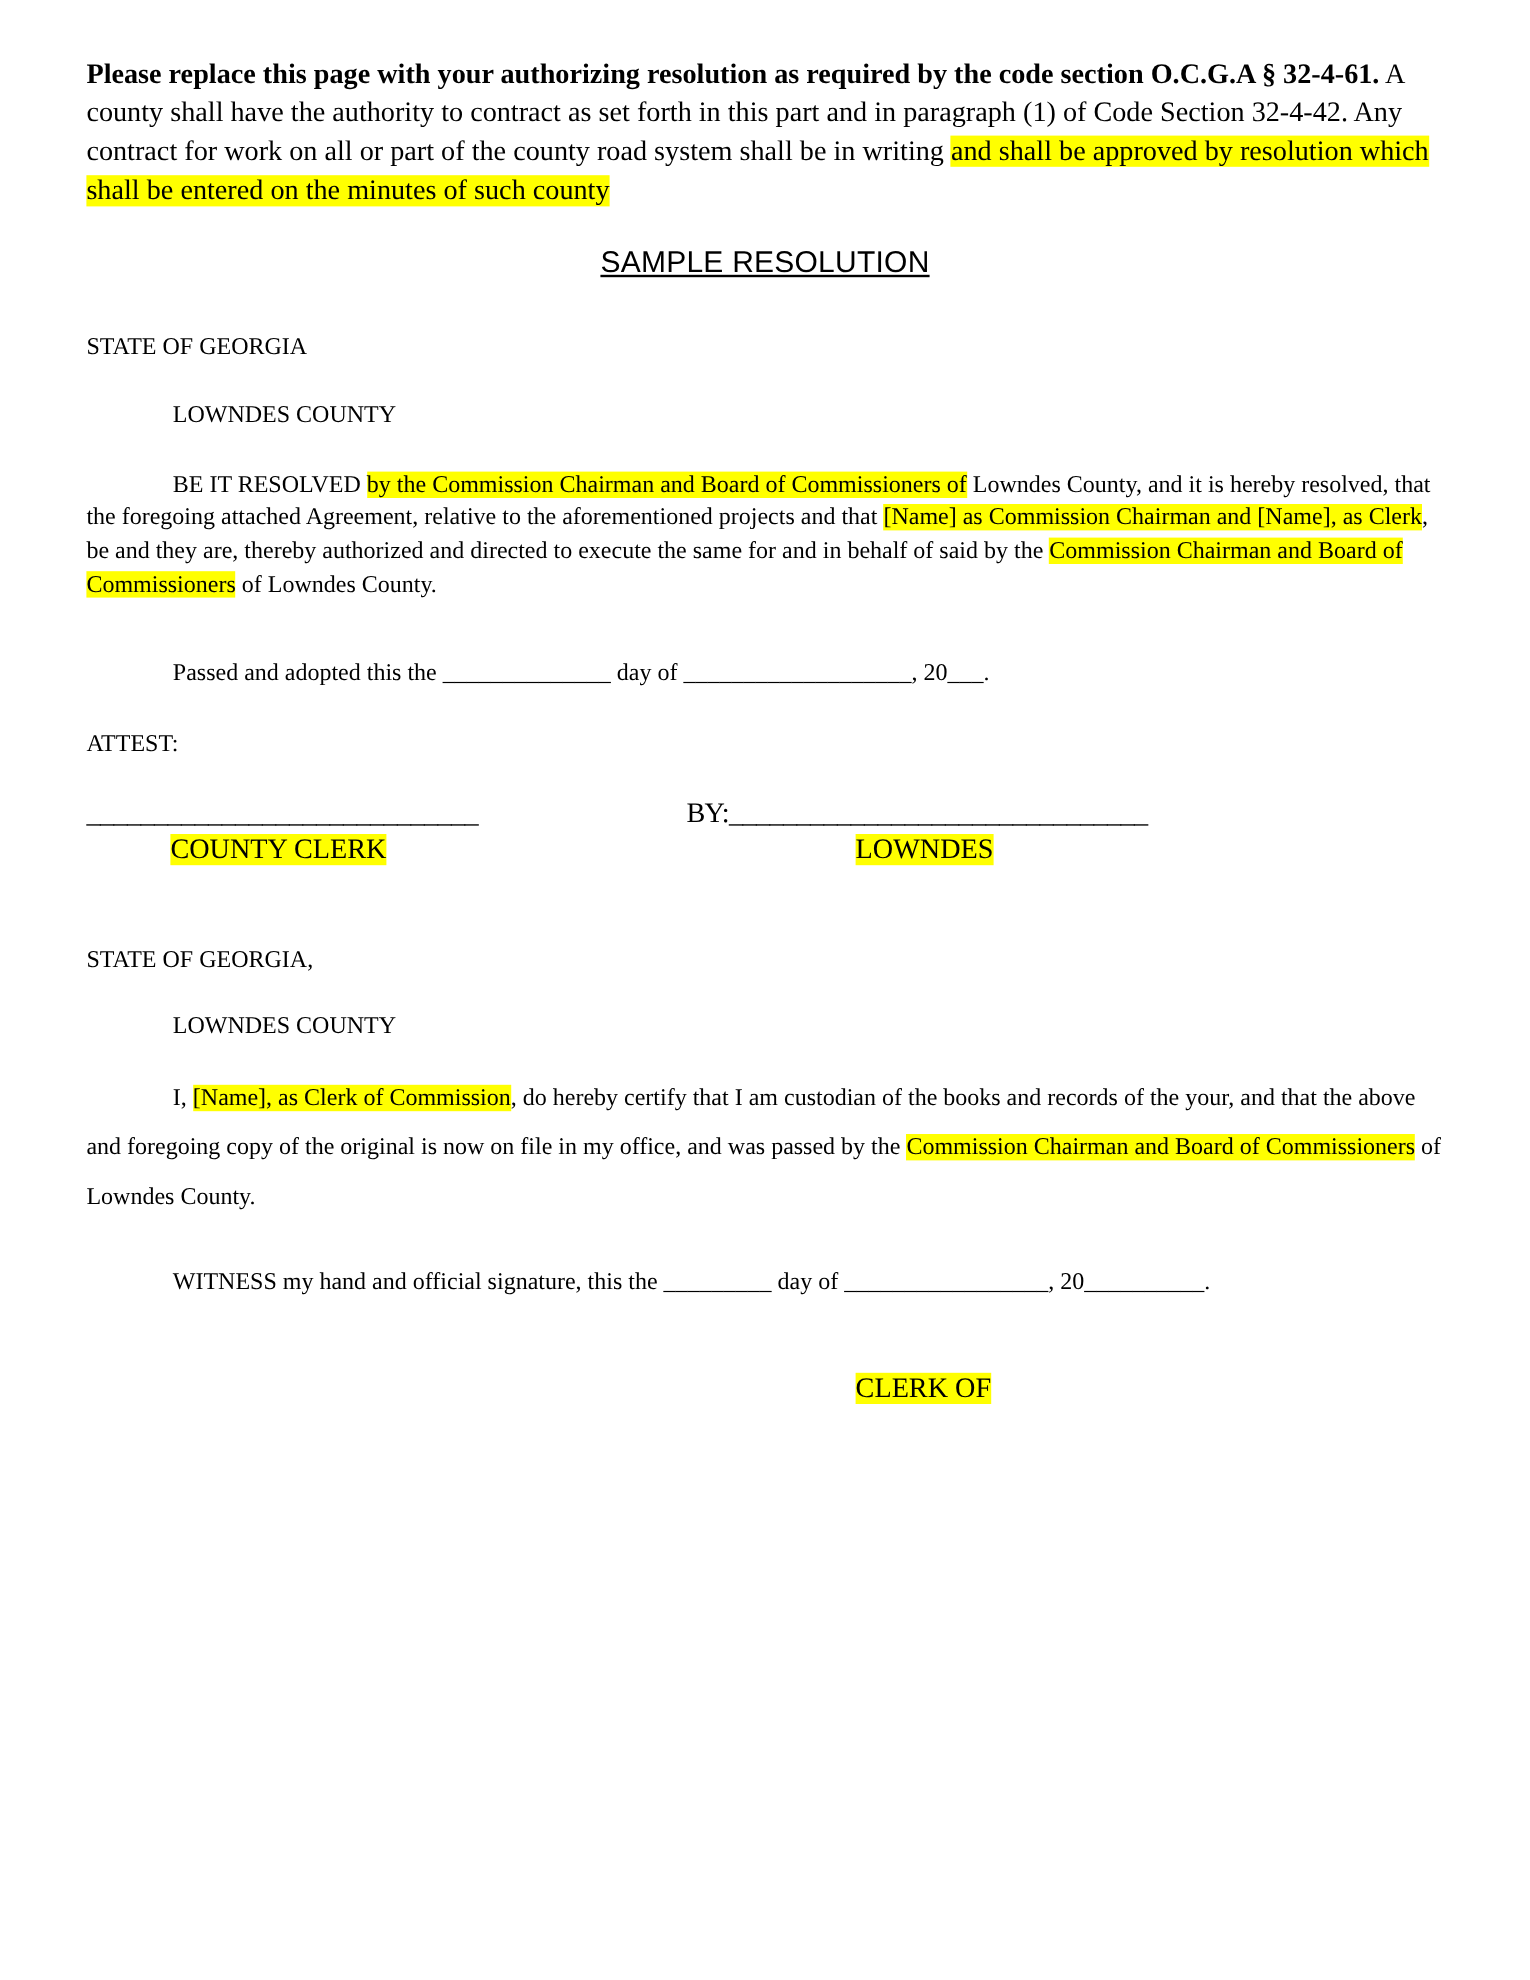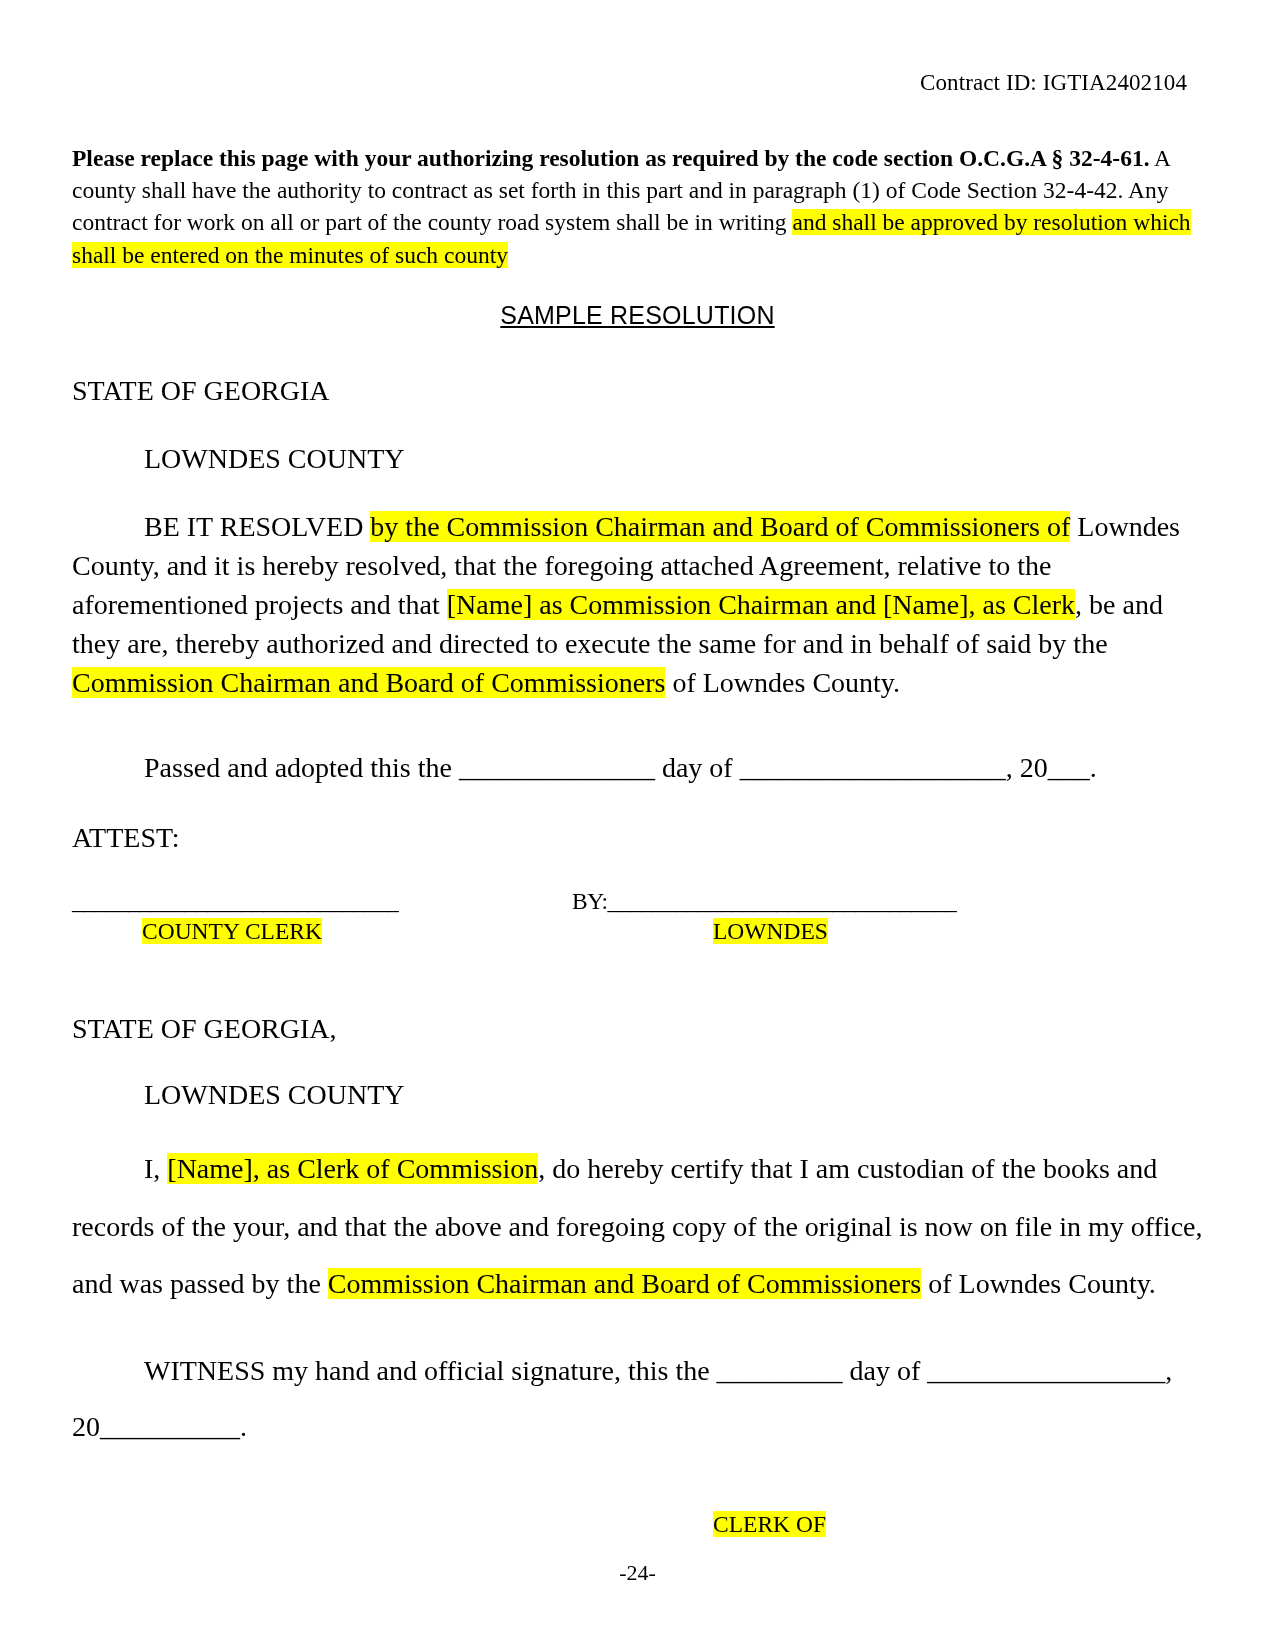--- a/index.html
+++ b/index.html
@@ -46,21 +46,21 @@
     font-weight: normal;
     font-size: 25px;
     margin-top: 30px;
     letter-spacing: 0.2px;
   }
   .sample-title span {
     text-decoration: underline;
     font-family: "Liberation Sans", sans-serif;
   }
   .blk {
-    font-size: 28px;
+    font-size: 20px;
     line-height: 1.37;
   }
   .state1 {
     margin-top: 42px;
   }
   .county1 {
     margin-top: 30px;
     padding-left: 72px;
   }
   .resolved {
@@ -148,21 +148,20 @@
     bottom: 64px;
     text-align: center;
     font-size: 22px;
   }
 </style>
 </head>
 <body>
 
 <div class="page">
 
-  <div class="contract-id">Contract ID:  IGTIA2402104</div>
 
   <div class="intro">
     <b>Please replace this page with your authorizing resolution as required by the code section O.C.G.A § 32-4-61.</b><span>  A county shall have the authority to contract as set forth in this part and in paragraph (1) of Code Section 32-4-42. Any contract for work on all or part of the county road system shall be in writing </span><span class="hl">and shall be approved by resolution which shall be entered on the minutes of such county</span>
   </div>
 
   <div class="sample-title"><span>SAMPLE RESOLUTION</span></div>
 
   <div class="blk state1">STATE OF GEORGIA</div>
 
   <div class="blk county1">LOWNDES COUNTY</div>
@@ -189,15 +188,14 @@
   <div class="blk certify">
     <span>I, </span><span class="hl"> [Name], as Clerk of Commission</span><span>, do hereby certify that I am custodian of the books and records of the your, and that the above and foregoing copy of the original is now on file in my office, and was passed by the </span><span class="hl">Commission Chairman and Board of Commissioners</span><span> of Lowndes County.</span>
   </div>
 
   <div class="blk witness">WITNESS my hand and official signature, this the _________ day of _________________, 20__________.</div>
 
   <div class="by-bottom">
     <div class="by-bottom-label"><span class="hl">CLERK OF</span></div>
   </div>
 
-  <div class="footer">-24-</div>
 
 </div>
 
 </body></html>

